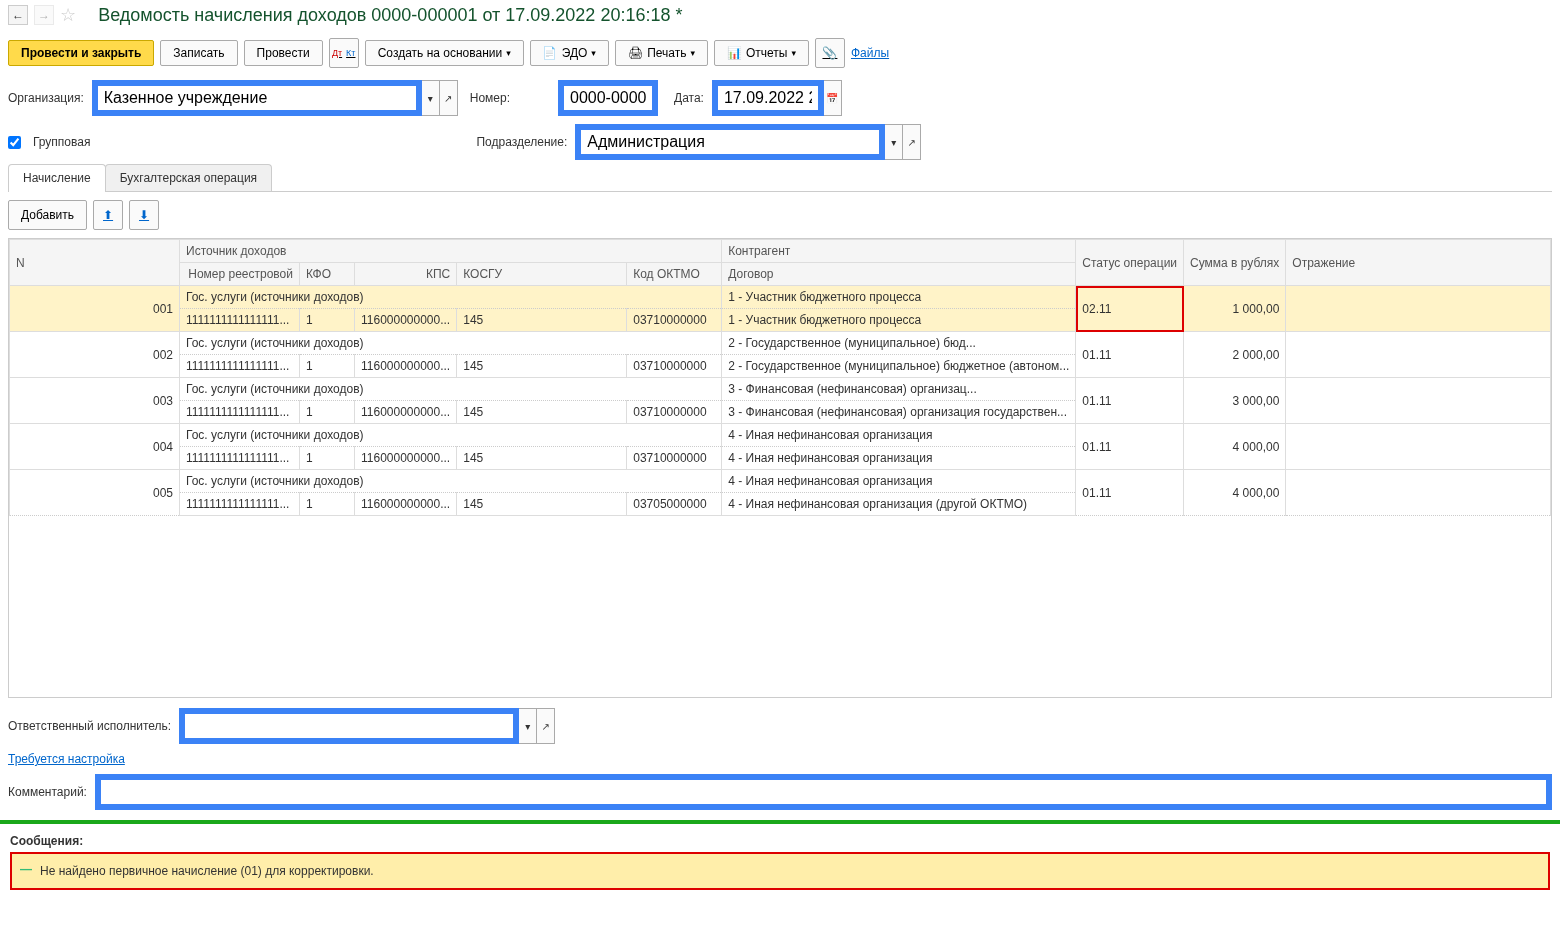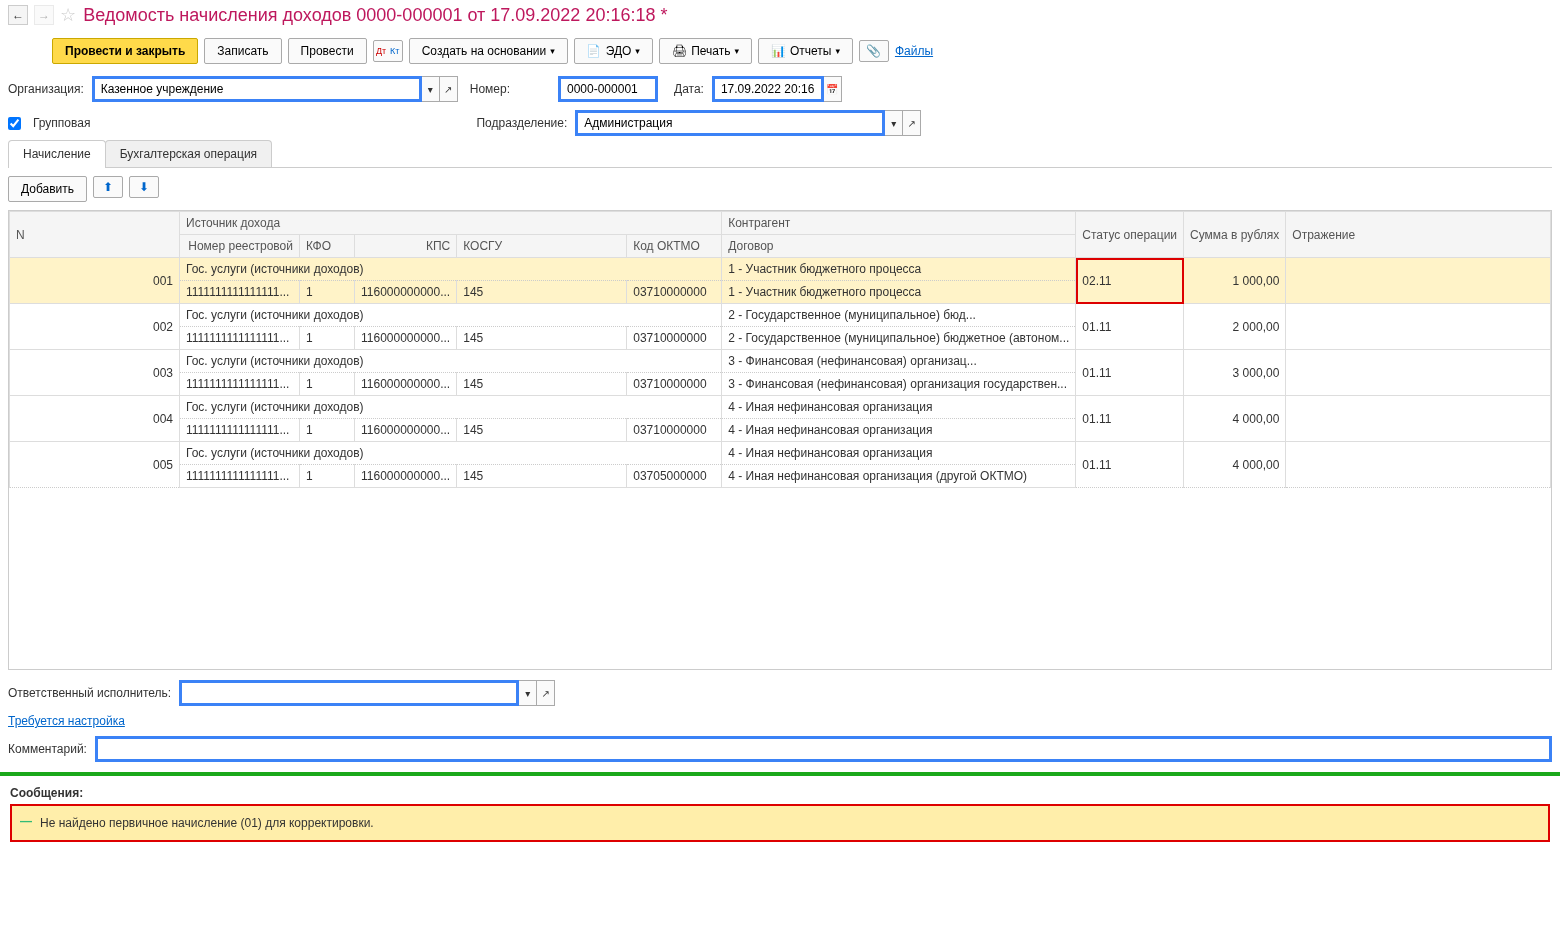--- a/index.html
+++ b/index.html
@@ -1,28 +1,28 @@
 <!DOCTYPE html>
 <html><head>
 <meta charset="utf-8">
 <style>
 * { box-sizing: border-box; margin: 0; padding: 0; }
 body { font-family: Arial, sans-serif; font-size: 12px; color: #333; background: #fff; }
 .header-row { display: flex; align-items: center; gap: 6px; padding: 4px 8px; }
 .nav-btn { width: 20px; height: 20px; border: 1px solid #ccc; background: #f5f5f5; display: flex; align-items: center; justify-content: center; cursor: pointer; }
 .star { color: #ccc; font-size: 18px; }
-.page-title { font-size: 18px; color: #be185d; margin-left: 1px; }
-.toolbar { display: flex; align-items: center; gap: 6px; padding: 8px; flex-wrap: wrap; margin-left: 44px; }
+.page-title { font-size: 18px; color: #14532d; margin-left: 16px; }
+.toolbar { display: flex; align-items: center; gap: 6px; padding: 8px; flex-wrap: wrap; }
 .btn { border: 1px solid #aaa; background: #fafafa; padding: 5px 12px; cursor: pointer; font-size: 12px; display: inline-flex; align-items: center; gap: 4px; border-radius: 2px; }
 .btn-primary { background: #ffda4a; border-color: #caa800; font-weight: bold; }
-.btn-icon { width: 30px; height: 22px; padding: 0; justify-content: center; }
+.btn-icon { width: 30px; height: 30px; padding: 0; justify-content: center; text-decoration: underline; }
 .link { color: #0066cc; text-decoration: underline; cursor: pointer; }
 .form-row { display: flex; align-items: center; gap: 8px; padding: 4px 8px; }
 .form-label { font-size: 12px; }
-.form-input { border: 3px solid #3b82f6; padding: 3px 6px; font-size: 12px; background: #fff; }
+.form-input { border: 6px solid #3b82f6; padding: 3px 6px; font-size: 16px; background: #fff; }
 .input-group { display: flex; }
 .input-group .addon { border: 1px solid #aaa; border-left: none; width: 18px; display: flex; align-items: center; justify-content: center; background: #fafafa; cursor: pointer; font-size: 10px; }
 .checkbox-wrap { display: flex; align-items: center; gap: 12px; }
 .tabs { display: flex; border-bottom: 1px solid #ccc; margin: 0 8px; }
 .tab { padding: 6px 14px; border: 1px solid #ccc; border-bottom: none; background: #f0f0f0; cursor: pointer; margin-right: -1px; border-radius: 4px 4px 0 0; }
 .tab.active { background: #fff; position: relative; z-index: 1; }
 .tab.active::after { content:''; position:absolute; left:0; right:0; bottom:-1px; height:1px; background:#fff;}
 .sub-toolbar { display: flex; gap: 6px; padding: 8px; }
 .table-wrap { margin: 0 8px; border: 1px solid #ccc; overflow: auto; height: 460px; }
 table { border-collapse: collapse; width: 100%; }
@@ -115,21 +115,21 @@
   <button class="btn">Добавить</button>
   <button class="btn btn-icon" style="color:#06c">⬆</button>
   <button class="btn btn-icon" style="color:#06c">⬇</button>
 </div>
 
 <div class="table-wrap">
 <table>
   <thead>
     <tr>
       <th rowspan="2" class="col-n">N</th>
-      <th colspan="5">Источник дохода</th>
+      <th colspan="5">Источник доходов</th>
       <th class="col-contr">Контрагент</th>
       <th rowspan="2" class="col-status">Статус операции</th>
       <th rowspan="2" class="col-sum right">Сумма в рублях</th>
       <th rowspan="2">Отражение</th>
     </tr>
     <tr>
       <th class="col-src">Номер реестровой</th>
       <th class="col-kfo">КФО</th>
       <th class="col-kps">КПС</th>
       <th class="col-kosgu">КОСГУ</th>

